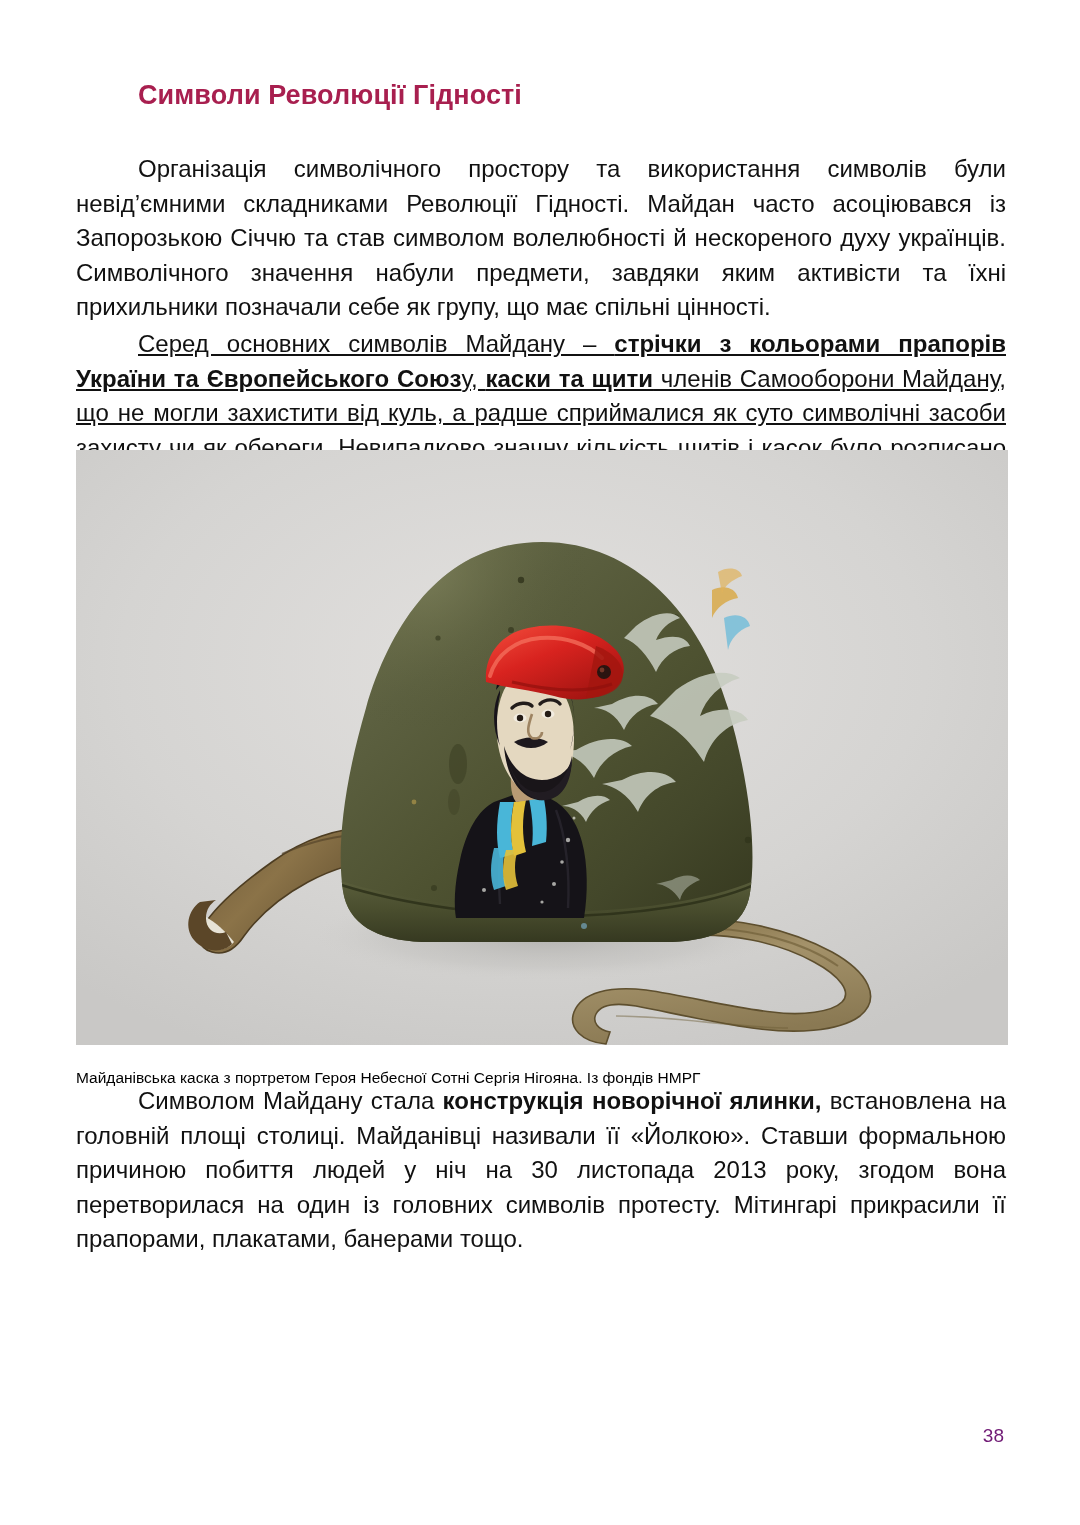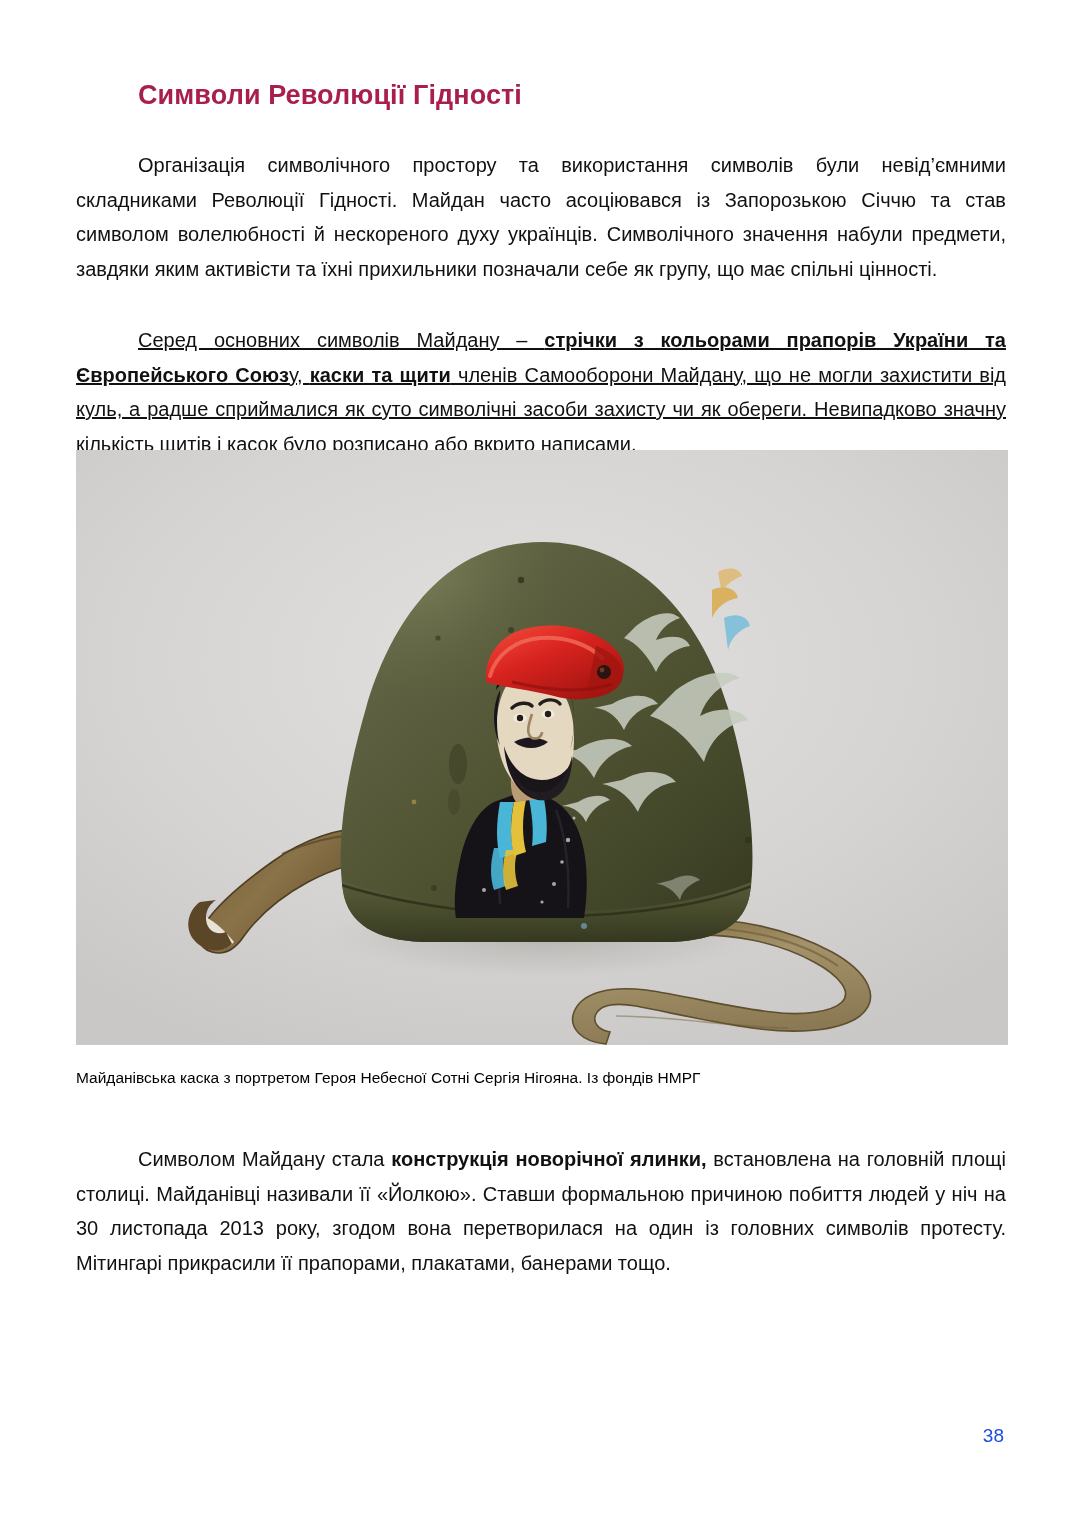--- a/index.html
+++ b/index.html
@@ -34,33 +34,33 @@
     letter-spacing: 0.1px;
     color: #a81f4f;
     white-space: nowrap;
   }
 
   
   .para {
     position: absolute;
     left: 76px;
     width: 930px;
-    font-size: 20px;
+    font-size: 24px;
     line-height: 34.5px;
     text-align: justify;
     text-justify: inter-word;
     text-indent: 62px;
     color: #111111;
     hyphens: none;
   }
   .para b { font-weight: bold; }
 
   #para-1 { top: 128px; }
   #para-2 { top: 303px; text-decoration: underline; }
-  #para-3 { top: 1122px; }
+  #para-3 { top: 1060px; }
 
   
   .figure {
     position: absolute;
     left: 76px;
     top: 450px;
     width: 932px;
     height: 595px;
   }
   .photo {
@@ -86,21 +86,21 @@
     color: #000000;
     text-align: left;
   }
 
   
   .page-number {
     position: absolute;
     right: 76px;
     top: 1425px;
     font-size: 19px;
-    color: #1d4ed8;
+    color: #701a75;
     text-align: right;
   }
 
   
   .helmet-svg {
     position: absolute;
     left: 0;
     top: 0;
     width: 100%;
     height: 100%;

